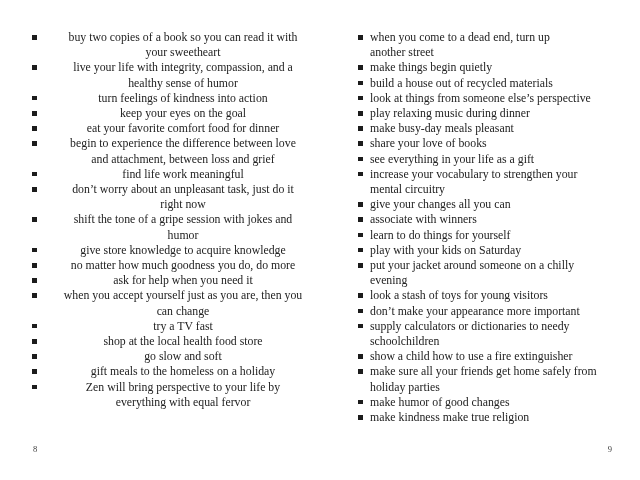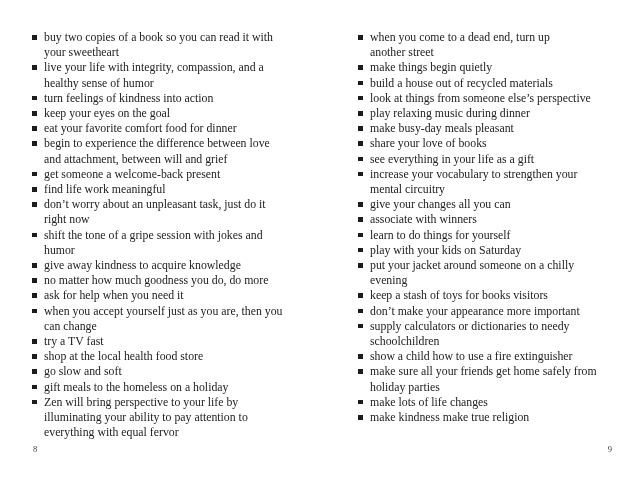--- a/index.html
+++ b/index.html
@@ -19,21 +19,21 @@
     position: relative;
     width: 640px;
     height: 480px;
     background: #ffffff;
   }
   .page {
     position: absolute;
     top: 0;
     height: 480px;
   }
-  .page-left  { left: 32px;  width: 290px; }
+  .page-left  { left: 32px;  width: 290px; text-align: center; }
   .page-right { left: 358px; width: 268px; }
   ul.item-list {
     list-style: none;
     margin: 0;
     padding: 0;
     padding-top: 30px;
     font-size: 11.8px;
     line-height: 15.2px;
   }
   li.item {
@@ -86,43 +86,39 @@
           <span class="bullet"></span>
           <div class="line">keep your eyes on the goal</div>
         </li>
         <li class="item">
           <span class="bullet"></span>
           <div class="line">eat your favorite comfort food for dinner</div>
         </li>
         <li class="item">
           <span class="bullet"></span>
           <div class="line">begin to experience the difference between love</div>
-          <div class="line">and attachment, between will and grief</div>
-        </li>
-        <li class="item">
-          <span class="bullet"></span>
-          <div class="line">get someone a welcome-back present</div>
+          <div class="line">and attachment, between loss and grief</div>
         </li>
         <li class="item">
           <span class="bullet"></span>
           <div class="line">find life work meaningful</div>
         </li>
         <li class="item">
           <span class="bullet"></span>
           <div class="line">don’t worry about an unpleasant task, just do it</div>
           <div class="line">right now</div>
         </li>
         <li class="item">
           <span class="bullet"></span>
           <div class="line">shift the tone of a gripe session with jokes and</div>
           <div class="line">humor</div>
         </li>
         <li class="item">
           <span class="bullet"></span>
-          <div class="line">give away kindness to acquire knowledge</div>
+          <div class="line">give store knowledge to acquire knowledge</div>
         </li>
         <li class="item">
           <span class="bullet"></span>
           <div class="line">no matter how much goodness you do, do more</div>
         </li>
         <li class="item">
           <span class="bullet"></span>
           <div class="line">ask for help when you need it</div>
         </li>
         <li class="item">
@@ -142,21 +138,20 @@
           <span class="bullet"></span>
           <div class="line">go slow and soft</div>
         </li>
         <li class="item">
           <span class="bullet"></span>
           <div class="line">gift meals to the homeless on a holiday</div>
         </li>
         <li class="item">
           <span class="bullet"></span>
           <div class="line">Zen will bring perspective to your life by</div>
-          <div class="line">illuminating your ability to pay attention to</div>
           <div class="line">everything with equal fervor</div>
         </li>
       </ul>
     <div class="page-number page-number-left">8</div>
   </section>
 
   <section class="page page-right">
     <ul class="item-list">
         <li class="item">
           <span class="bullet"></span>
@@ -212,21 +207,21 @@
           <span class="bullet"></span>
           <div class="line">play with your kids on Saturday</div>
         </li>
         <li class="item">
           <span class="bullet"></span>
           <div class="line">put your jacket around someone on a chilly</div>
           <div class="line">evening</div>
         </li>
         <li class="item">
           <span class="bullet"></span>
-          <div class="line">keep a stash of toys for books visitors</div>
+          <div class="line">look a stash of toys for young visitors</div>
         </li>
         <li class="item">
           <span class="bullet"></span>
           <div class="line">don’t make your appearance more important</div>
         </li>
         <li class="item">
           <span class="bullet"></span>
           <div class="line">supply calculators or dictionaries to needy</div>
           <div class="line">schoolchildren</div>
         </li>
@@ -234,21 +229,21 @@
           <span class="bullet"></span>
           <div class="line">show a child how to use a fire extinguisher</div>
         </li>
         <li class="item">
           <span class="bullet"></span>
           <div class="line">make sure all your friends get home safely from</div>
           <div class="line">holiday parties</div>
         </li>
         <li class="item">
           <span class="bullet"></span>
-          <div class="line">make lots of life changes</div>
+          <div class="line">make humor of good changes</div>
         </li>
         <li class="item">
           <span class="bullet"></span>
           <div class="line">make kindness make true religion</div>
         </li>
       </ul>
     <div class="page-number page-number-right">9</div>
   </section>
 
 </div>

